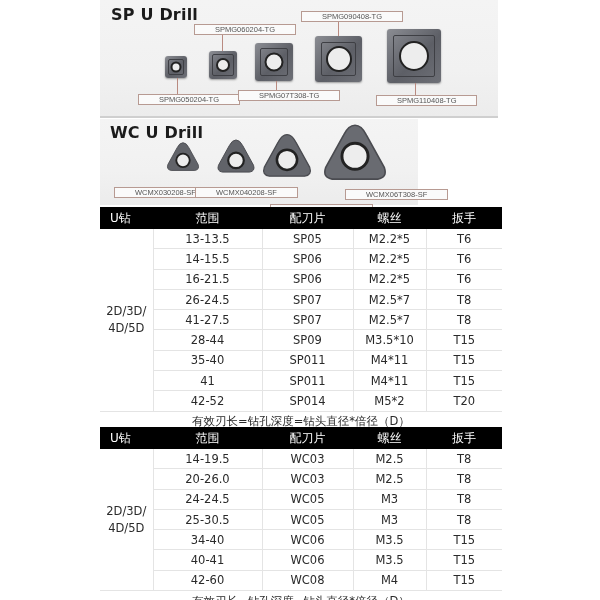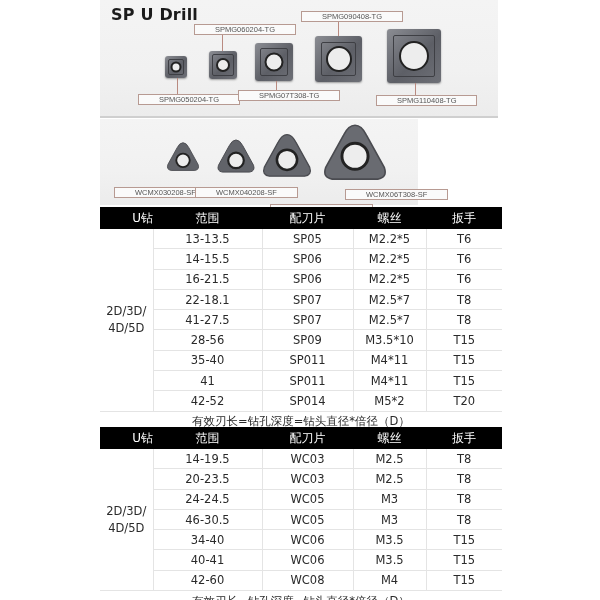--- a/index.html
+++ b/index.html
@@ -16,21 +16,21 @@
                border-radius:3px; box-shadow:0 1px 2px rgba(0,0,0,0.35); }
   .insert-sq .inner { position:absolute; left:12%; top:12%; right:12%; bottom:12%; border:1px solid #3e3f44; border-radius:2px; }
   .insert-sq .hole { position:absolute; left:50%; top:50%; transform:translate(-50%,-50%); border-radius:50%;
                      background:#ededed; border:2px solid #222; box-sizing:border-box; }
   .insert-tri { position:absolute; }
   .insert-tri svg { width:100%; height:100%; display:block; }
 
   .tbl { position:absolute; left:100px; width:402px; border-collapse:collapse; table-layout:fixed;
          font-family:"DejaVu Sans", sans-serif; }
   .tbl th { background:#000; color:#fff; font-weight:normal; font-size:12px; height:22px; padding:0; }
-  .tbl th:first-child { text-align:right; padding-left:10px; }
+  .tbl th:first-child { text-align:left; padding-left:10px; }
   .tbl td { font-size:11.5px; text-align:center; height:19.3px; padding:0; color:#2a2a2a;
             border-bottom:1px solid #e4e4e4; border-left:1px solid #e4e4e4; }
   .tbl td.group { border-left:none; font-size:11.5px; line-height:17px; vertical-align:middle; }
   .tbl td.note { border-left:none; font-size:11.5px; height:20px; border-bottom:2px solid #dedede; }
   #table-sp { top:207px; }
   #table-wc { top:427px; }
 </style>
 </head>
 <body>
 
@@ -67,20 +67,21 @@
 
   <div class="insert-sq" style="left:287px; top:29px; width:54px; height:54px;">
     <div class="inner"></div>
       <div class="hole" style="width:30px;height:30px;"></div>
   </div>
   <div class="leader" style="left:315px; top:83px; height:12px;"></div>
   <div class="label" style="left:276px; top:95px;">SPMG110408-TG</div>
 </div>
 
 <div id="wc-panel" class="panel">
+  <div class="panel-title" style="left:10px; top:4px;">WC U Drill</div>
 
   <div class="insert-tri" style="left:66px; top:22px; width:34px; height:32px;">
     <svg viewBox="0 0 40 38">
         <path d="M20 2 Q24 2 27 8 L38 28 Q40 34 34 35 L6 35 Q0 34 2 28 L13 8 Q16 2 20 2Z" fill="#616369" stroke="#4a4b50"></path>
         <circle cx="20" cy="23" r="8" fill="#ededed" stroke="#222" stroke-width="2.2"></circle>
       </svg>
   </div>
   <div class="insert-tri" style="left:116px; top:19px; width:40px; height:37px;">
     <svg viewBox="0 0 40 38">
         <path d="M20 2 Q24 2 27 8 L38 28 Q40 34 34 35 L6 35 Q0 34 2 28 L13 8 Q16 2 20 2Z" fill="#616369" stroke="#4a4b50"></path>
@@ -138,33 +139,33 @@
       <td>M2.2*5</td>
       <td>T6</td>
     </tr>
     <tr>
       <td>16-21.5</td>
       <td>SP06</td>
       <td>M2.2*5</td>
       <td>T6</td>
     </tr>
     <tr>
-      <td>22-18.1</td>
+      <td>26-24.5</td>
       <td>SP07</td>
       <td>M2.5*7</td>
       <td>T8</td>
     </tr>
     <tr>
       <td>41-27.5</td>
       <td>SP07</td>
       <td>M2.5*7</td>
       <td>T8</td>
     </tr>
     <tr>
-      <td>28-56</td>
+      <td>28-44</td>
       <td>SP09</td>
       <td>M3.5*10</td>
       <td>T15</td>
     </tr>
     <tr>
       <td>35-40</td>
       <td>SP011</td>
       <td>M4*11</td>
       <td>T15</td>
     </tr>
@@ -206,33 +207,33 @@
   <tbody>
     <tr>
       <td class="group" rowspan="7" style="white-space:pre-line;">2D/3D/
 4D/5D</td>
       <td>14-19.5</td>
       <td>WC03</td>
       <td>M2.5</td>
       <td>T8</td>
     </tr>
     <tr>
-      <td>20-23.5</td>
+      <td>20-26.0</td>
       <td>WC03</td>
       <td>M2.5</td>
       <td>T8</td>
     </tr>
     <tr>
       <td>24-24.5</td>
       <td>WC05</td>
       <td>M3</td>
       <td>T8</td>
     </tr>
     <tr>
-      <td>46-30.5</td>
+      <td>25-30.5</td>
       <td>WC05</td>
       <td>M3</td>
       <td>T8</td>
     </tr>
     <tr>
       <td>34-40</td>
       <td>WC06</td>
       <td>M3.5</td>
       <td>T15</td>
     </tr>

